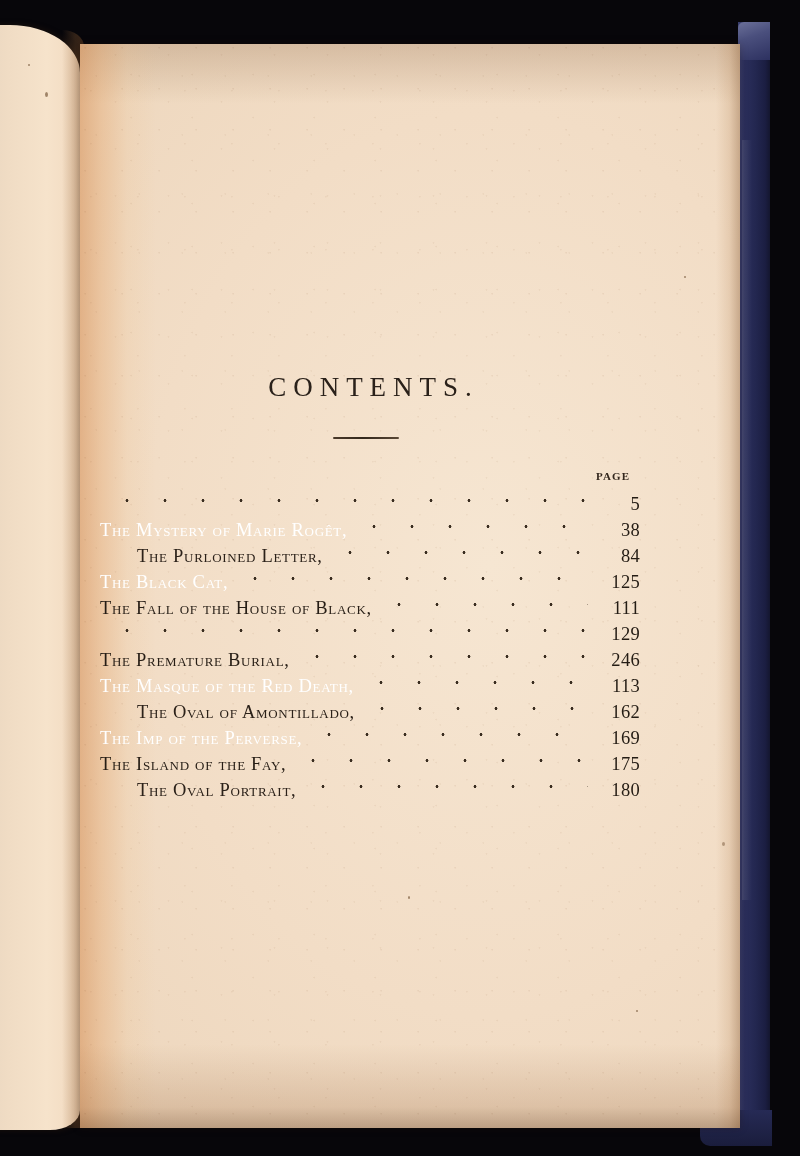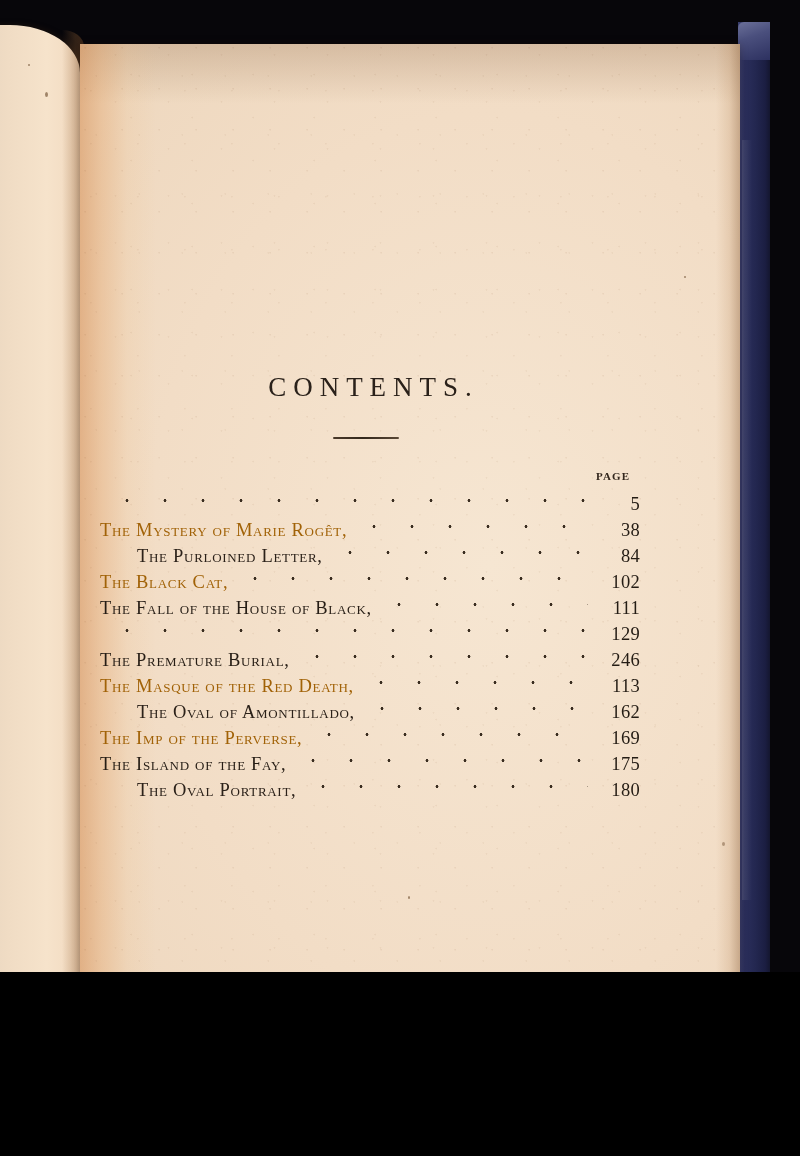--- a/index.html
+++ b/index.html
@@ -1,18 +1,18 @@
 <!DOCTYPE html>
 <html><head>
 <meta charset="utf-8">
 <style>
   html,body{margin:0;padding:0;background:#000;}
   body{width:800px;height:1156px;overflow:hidden;font-family:"Liberation Serif",serif;}
 
-  #scan{position:relative;width:800px;height:972px;background:#07060a;overflow:hidden;}
+  #scan{position:relative;width:800px;height:1156px;background:#07060a;overflow:hidden;}
 
   
   .prev-page{
     position:absolute;left:-30px;top:25px;width:110px;height:1105px;
     background:linear-gradient(90deg,#e6d4bd 0%,#f0dcc4 35%,#f6e3cb 70%,#f1d9bf 100%);
     border-top-right-radius:70px 48px;
     border-bottom-right-radius:30px 20px;
     box-shadow:2px 0 6px rgba(60,35,15,.35);
   }
   .prev-page-edge{
@@ -104,21 +104,21 @@
   }
 
   .toc{position:absolute;left:100px;top:484px;width:540px;}
   .toc-row{
     position:relative;height:26px;line-height:26px;
     display:flex;align-items:baseline;
   }
   .toc-title{
     font-family:"Liberation Serif",serif;
     font-variant:small-caps;
-    font-size:18.5px;letter-spacing:.7px;color:#a16207;
+    font-size:18.5px;letter-spacing:.7px;color:#ffffff;
     white-space:nowrap;flex:0 0 auto;
   }
   .leaders{
     flex:1 1 auto;margin:0 6px 0 8px;position:relative;height:26px;
     overflow:hidden;
   }
   .leaders::before{
     content:"";position:absolute;left:0;right:0;bottom:8px;height:3px;
     background-image:radial-gradient(circle, #3a2d20 1.35px, transparent 1.6px);
     background-size:38px 3px;background-repeat:repeat-x;background-position:left bottom;
@@ -176,21 +176,21 @@
         <span class="toc-page">38</span>
       </div>
       <div class="toc-row">
         <span class="toc-title">The Purloined Letter,</span>
         <span class="leaders"></span>
         <span class="toc-page">84</span>
       </div>
       <div class="toc-row">
         <span class="toc-title">The Black Cat,</span>
         <span class="leaders"></span>
-        <span class="toc-page">102</span>
+        <span class="toc-page">125</span>
       </div>
       <div class="toc-row">
         <span class="toc-title">The Fall of the House of Black,</span>
         <span class="leaders"></span>
         <span class="toc-page">111</span>
       </div>
       <div class="toc-row">
         <span class="leaders"></span>
         <span class="toc-page">129</span>
       </div>

